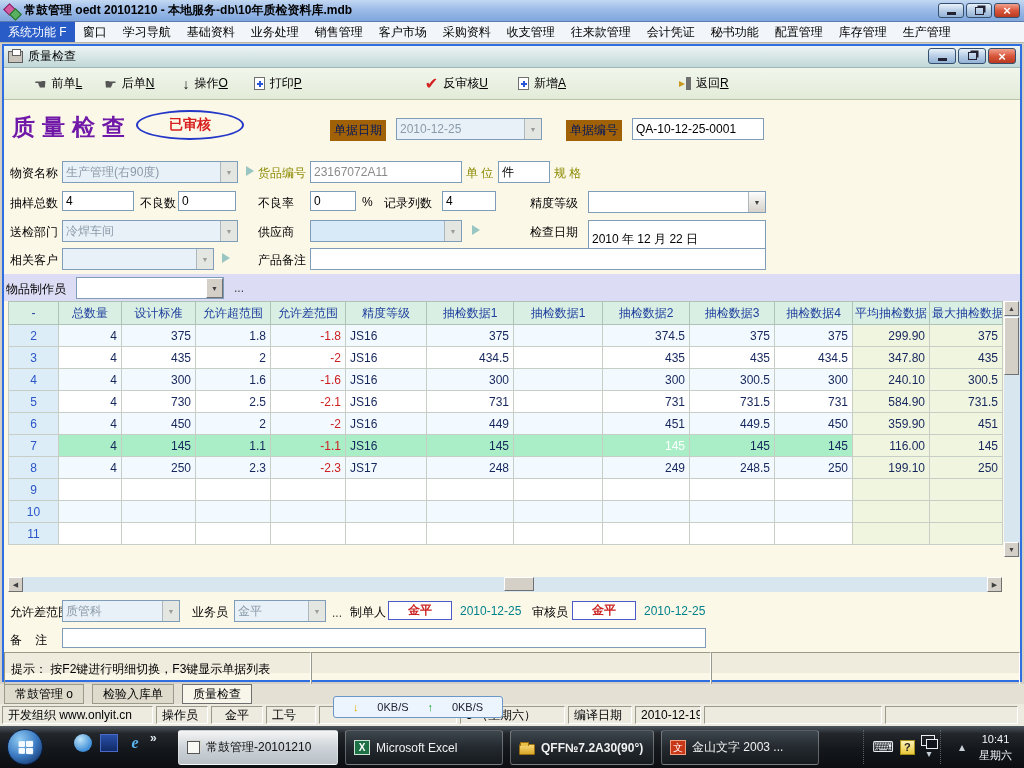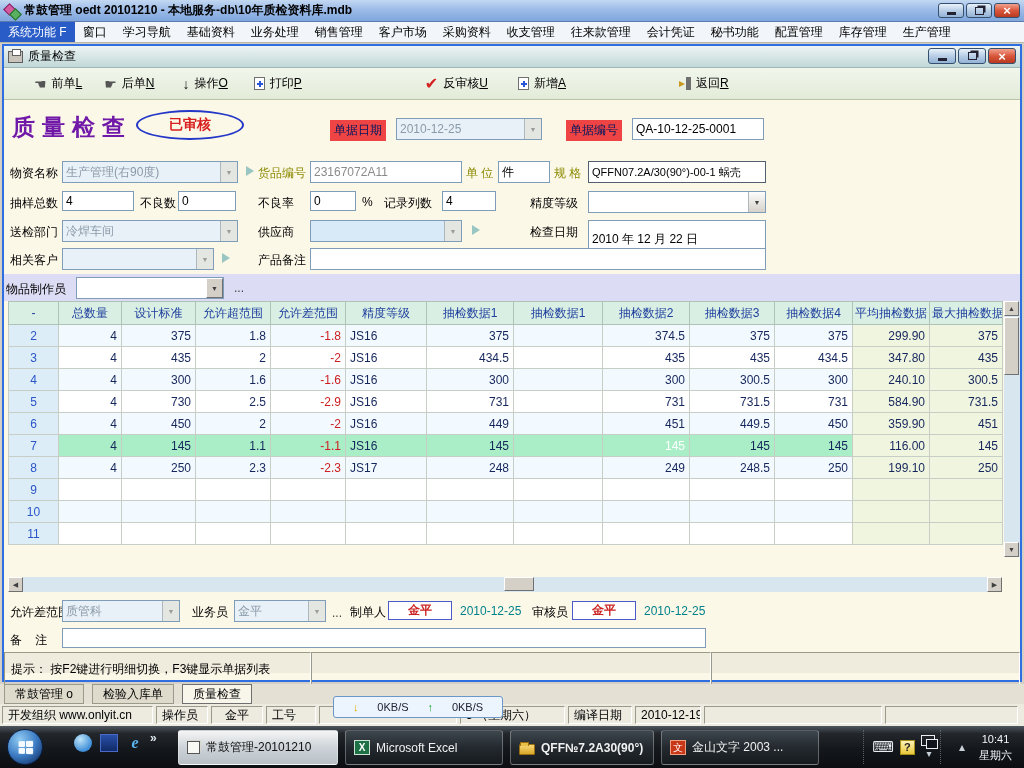--- a/index.html
+++ b/index.html
@@ -57,21 +57,21 @@
   .ico-back { width:12px; height:13px; position:relative; font-size:0; }
   .ico-back::before { content:""; position:absolute; right:0; top:0; width:5px; height:13px; background:#707070; }
   .ico-back::after { content:""; position:absolute; left:0; top:4px; border-left:6px solid #C89A20; border-top:3px solid transparent; border-bottom:3px solid transparent; }
 
   
   .form-title { position:absolute; left:8px; top:66px; font-size:23px; font-weight:bold; color:#7018A8; letter-spacing:7px; }
   .stamp { position:absolute; left:132px; top:64px; width:108px; height:30px; border:2px solid #2438C8;
     border-radius:50%; display:flex; align-items:center; justify-content:center; color:#D82020; font-weight:bold; font-size:14px; }
   .lbl { position:absolute; color:#000; white-space:nowrap; }
   .lbl.olive { color:#8A8A00; }
-  .hl-lbl { position:absolute; background:#ef4444; color:#00175E; padding:2px 4px; white-space:nowrap; }
+  .hl-lbl { position:absolute; background:#a16207; color:#00175E; padding:2px 4px; white-space:nowrap; }
   .txt { position:absolute; background:#fff; border:1px solid #7F9DB9; display:flex; align-items:center;
     padding:0 3px; color:#000; white-space:nowrap; overflow:hidden; }
   .txt.gray { color:#8a8a8a; }
   .txt.strong { border:1px solid #50606E; }
   .combo { position:absolute; background:#fff; border:1px solid #7F9DB9; display:flex; align-items:stretch; overflow:hidden; }
   .combo .val { flex:1; display:flex; align-items:center; padding:0 3px; white-space:nowrap; overflow:hidden; }
   .combo .drop { width:17px; background:linear-gradient(#FDFDFD,#D6D2CA); border-left:1px solid #AEB6BE;
     display:flex; align-items:center; justify-content:center; }
   .combo .drop::before { content:"\25BC"; font-size:7px; color:#404040; }
   .combo.disabled { background:#E9F1F8; }
@@ -255,21 +255,20 @@
   <div class="combo disabled" style="left:58px;top:115px;width:176px;height:22px">
     <span class="val">生产管理(右90度)</span>
         <span class="drop"></span>
   </div>
   <span class="detail-arrow" style="left:242px;top:120px"></span>
   <span class="lbl olive" style="left:254px;top:119px">货品编号</span>
   <div class="txt gray" style="left:306px;top:115px;width:152px;height:22px">23167072A11</div>
   <span class="lbl olive" style="left:462px;top:119px">单 位</span>
   <div class="txt" style="left:494px;top:115px;width:52px;height:22px">件</div>
   <span class="lbl olive" style="left:550px;top:119px">规 格</span>
-  <div class="txt strong" style="left:584px;top:115px;width:178px;height:22px;font-size:11px">QFFN07.2A/30(90°)-00-1 蜗壳</div>
 
   <span class="lbl" style="left:6px;top:149px">抽样总数</span>
   <div class="txt" style="left:58px;top:145px;width:72px;height:20px">4</div>
   <span class="lbl" style="left:136px;top:149px">不良数</span>
   <div class="txt" style="left:174px;top:145px;width:58px;height:20px">0</div>
   <span class="lbl" style="left:254px;top:149px">不良率</span>
   <div class="txt" style="left:306px;top:145px;width:46px;height:20px">0</div>
   <span class="lbl" style="left:358px;top:149px">%</span>
   <span class="lbl" style="left:380px;top:149px">记录列数</span>
   <div class="txt" style="left:438px;top:145px;width:54px;height:20px">4</div>
@@ -388,21 +387,21 @@
               <td>300.5</td>
               <td>300</td>
               <td class="calc">240.10</td>
               <td class="calc">300.5</td>
             </tr>
             <tr>
               <td class="rownum">5</td>
               <td>4</td>
               <td>730</td>
               <td>2.5</td>
-              <td class="neg">-2.9</td>
+              <td class="neg">-2.1</td>
               <td class="ta-l">JS16</td>
               <td>731</td>
               <td></td>
               <td>731</td>
               <td>731.5</td>
               <td>731</td>
               <td class="calc">584.90</td>
               <td class="calc">731.5</td>
             </tr>
             <tr>

